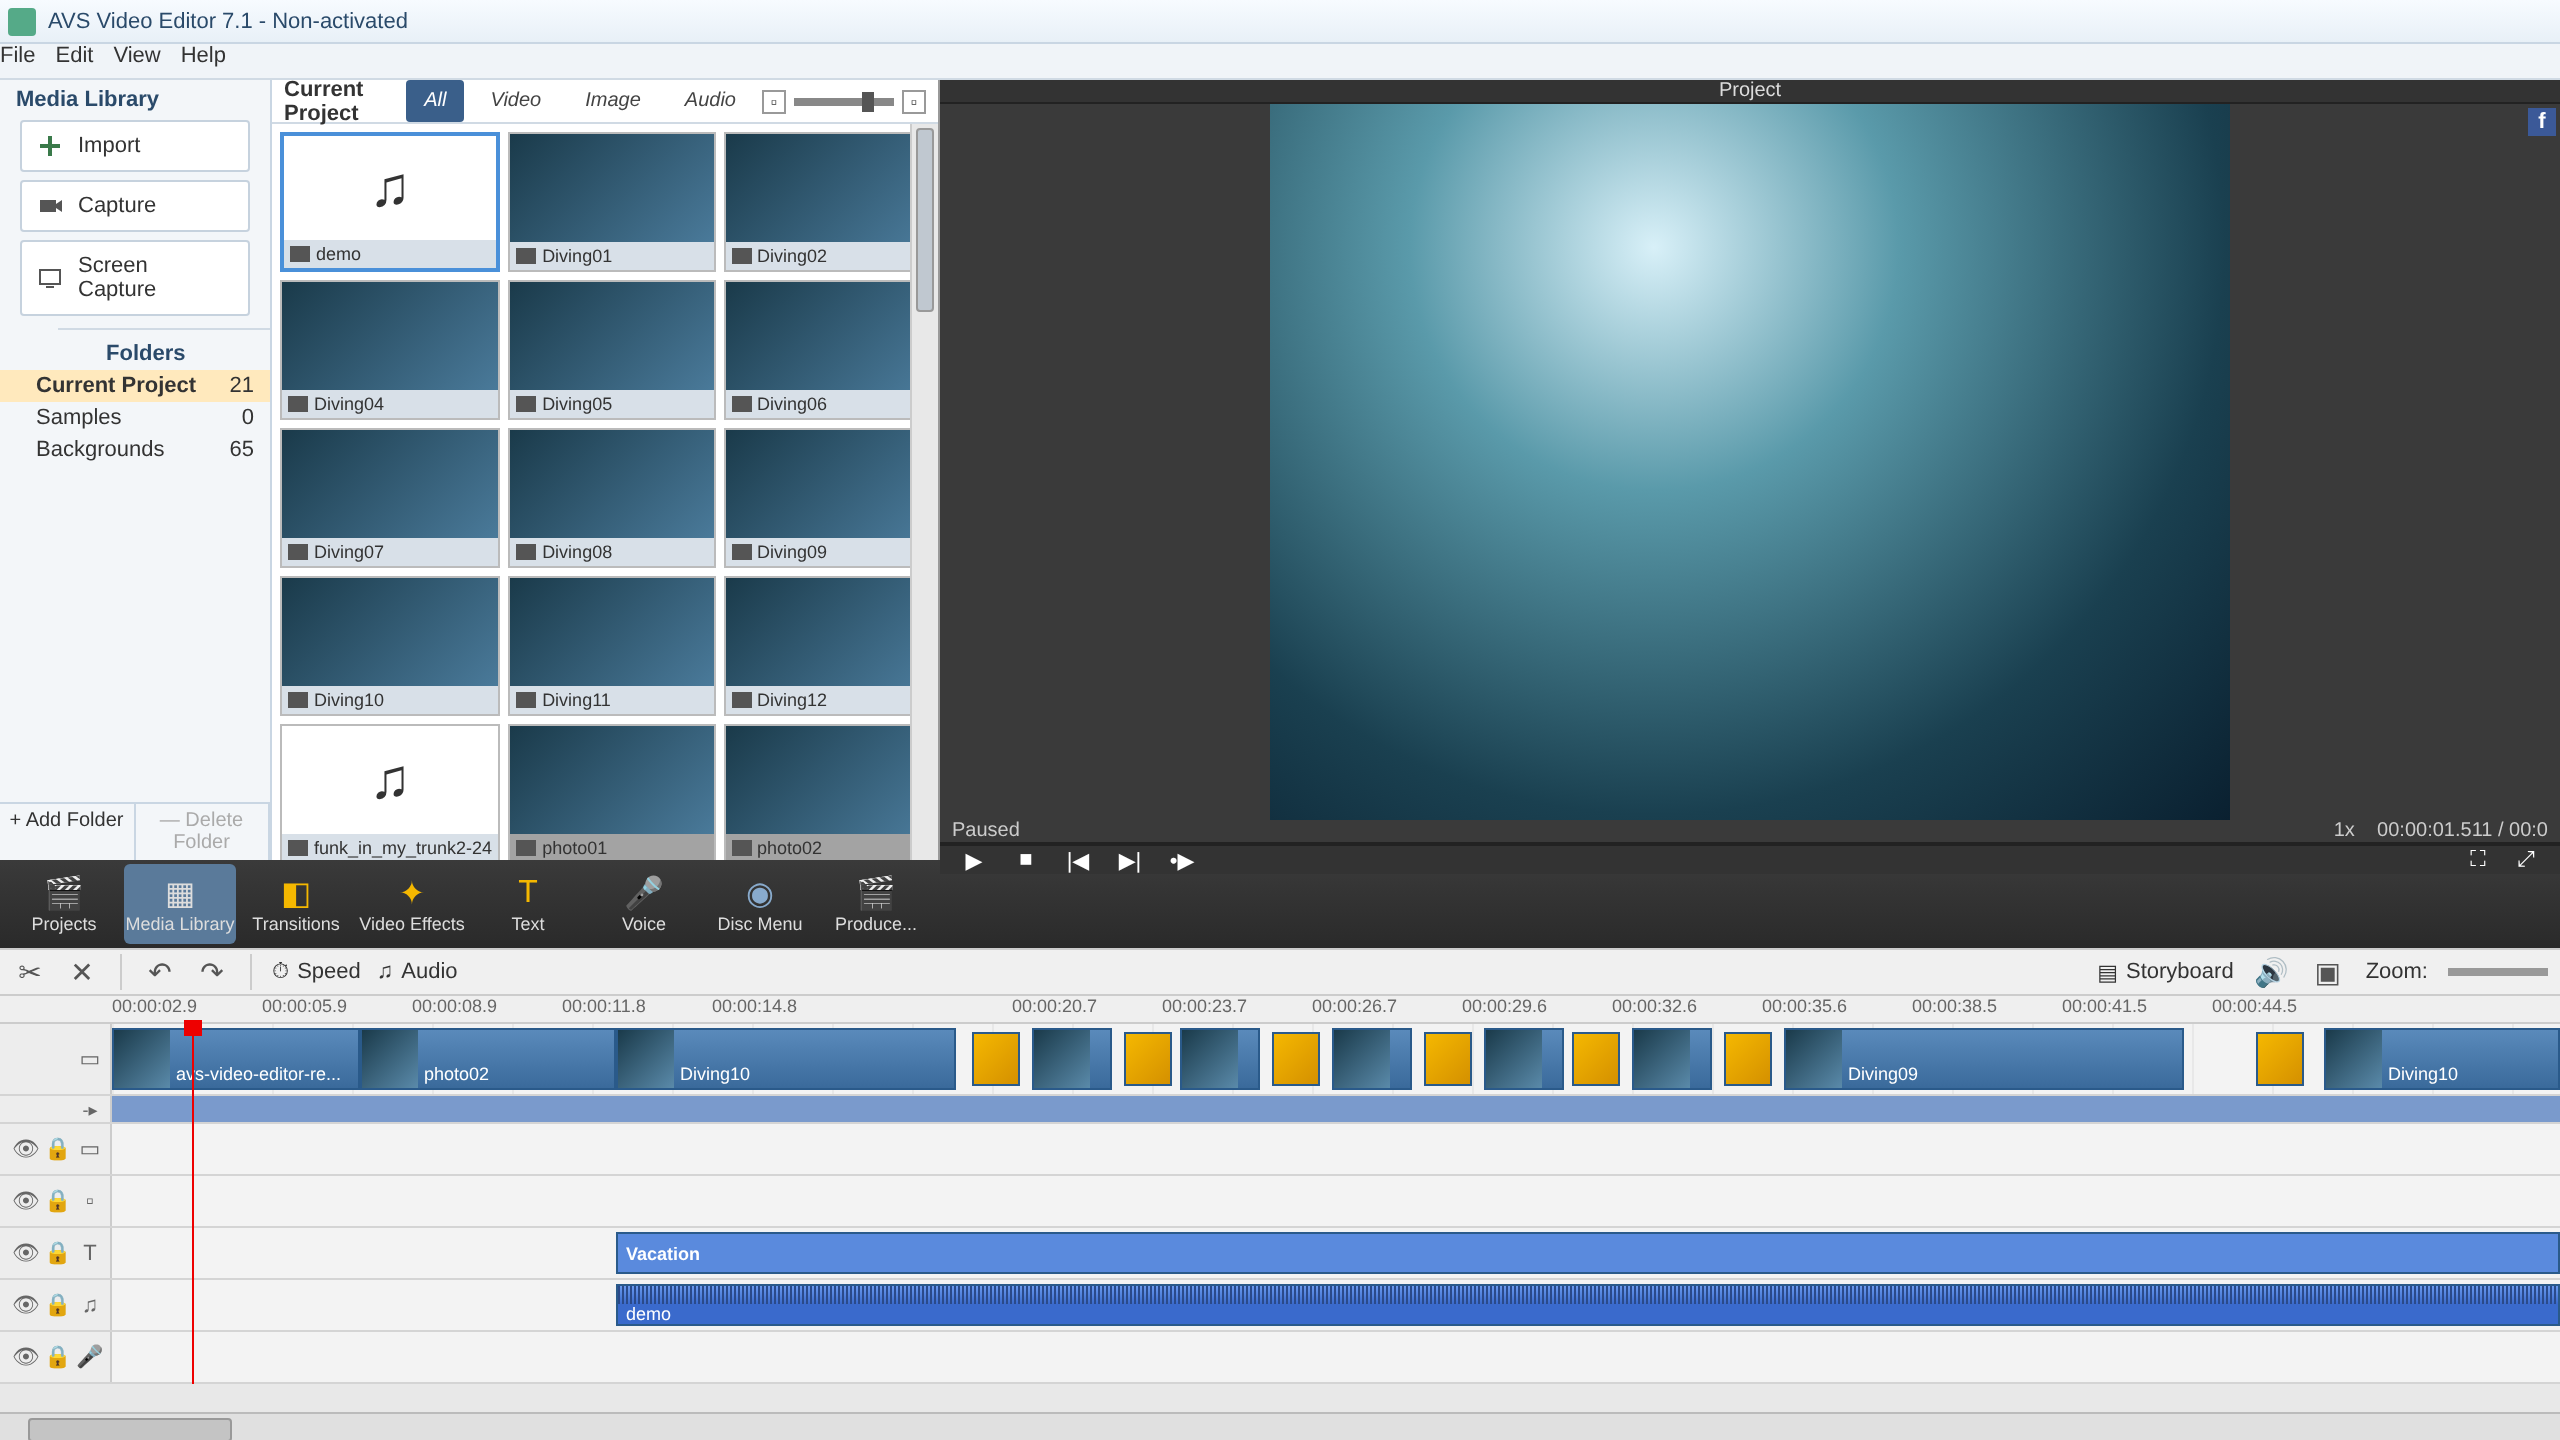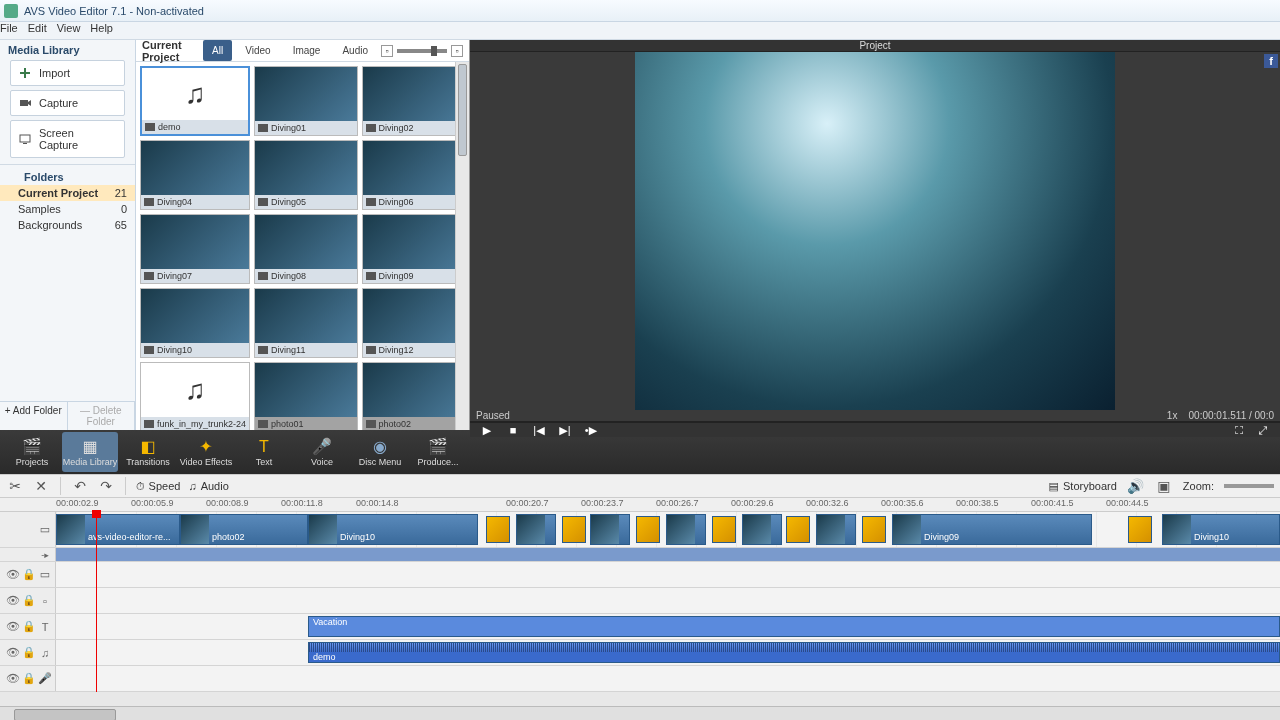--- a/index.html
+++ b/index.html
@@ -15,34 +15,34 @@
 .menubar span { font-size:11px; cursor:default; }
 
 
 .main-area { display:flex; height: 390px; }
 
 
 .sidebar { width: 136px; background:#f3f6f9; border-right:1px solid #c9d6e3; display:flex; flex-direction:column; }
 .sidebar-header { font-size:11px; font-weight:bold; padding:4px 8px 2px; color:#2a4a6a; }
 .side-btn { margin:2px 10px; padding:6px 8px; background:#fff; border:1px solid #c6d2de; border-radius:2px; display:flex; align-items:center; gap:8px; font-size:11px;}
 .side-btn .ic { width:12px; height:12px; display:inline-block; }
-.folders-label { font-size:11px; font-weight:bold; padding:6px 24px 2px; color:#2a4a6a; border-top:1px solid #d0dae4; margin-top:4px;}
+.folders-label { font-size:11px; font-weight:bold; padding:6px 24px 2px; color:#2a4a6a; border-top:1px solid #d0dae4; margin-top:4px;margin-left:29px;}
 .folder-row { display:flex; justify-content:space-between; padding:2px 8px 2px 18px; font-size:11px;}
 .folder-row.sel { background:#ffe9bd; }
 .folder-row.sel .fname{ font-weight:bold;}
 .sidebar-spacer { flex:1; }
 .sidebar-bottom { display:flex; border-top:1px solid #c9d6e3;}
 .sb-btn { flex:1; font-size:10px; padding:3px 4px; text-align:center; border-right:1px solid #c9d6e3; background:#f3f6f9;}
 .sb-btn.disabled{ color:#aaa;}
 
 
 .browser { flex:0 0 334px; background:#fff; border-right:1px solid #999; display:flex; flex-direction:column; position:relative;}
 .browser-head { height:22px; display:flex; align-items:center; padding:0 6px; gap:4px; border-bottom:1px solid #d0dae4;}
 .browser-head .cp-label { font-size:11px; font-weight:bold; margin-right:8px;}
-.tab { font-size:10px; padding:4px 8px; border:1px solid transparent; border-radius:2px;}
+.tab { font-size:10px; padding:4px 8px; border:1px solid transparent; border-radius:2px;font-style:italic;}
 .tab.active { background:#3a5f8a; color:#fff; }
 .tab:not(.active){ color:#444;text-align:right;}
 .zoom-area { margin-left:auto; display:flex; align-items:center; gap:4px;}
 .zoom-btn{ width:12px;height:12px;border:1px solid #999; font-size:9px; display:flex;align-items:center;justify-content:center;}
 .zoom-slider{ width:50px;height:4px;background:#888;position:relative;}
 .zoom-slider::after{content:"";position:absolute;right:10px;top:-3px;width:6px;height:10px;background:#555;}
 
 .thumbs { flex:1; overflow-y:auto; padding:4px; display:grid; grid-template-columns:repeat(3, 1fr); gap:4px; align-content:start;}
 .thumb { position:relative; height:70px; border:1px solid #bbb; background:#2d4a5e; display:flex; flex-direction:column;}
 .thumb.sel{ border:2px solid #4a90d9; }
@@ -97,21 +97,21 @@
 .tl-track.video{ height:36px;}
 .tl-head{ width:56px; background:#ededed; border-right:1px solid #ccc; display:flex; align-items:center; justify-content:flex-end; gap:4px; padding-right:4px;}
 .tl-head .th-i{ width:12px; height:12px; color:#666; font-size:11px; display:flex;align-items:center;justify-content:center;}
 .tl-content{ flex:1; position:relative; background:#f3f3f3;}
 .tl-track.video .tl-content{ background:repeating-linear-gradient(90deg,#e8e8e8 0,#e8e8e8 1px,#f3f3f3 1px,#f3f3f3 40px);}
 .clip{ position:absolute; top:2px; bottom:2px; background:#4a7aaa; border:1px solid #2a5a8a; overflow:hidden;}
 .clip.vid{ background:linear-gradient(#5a8abb,#3a6a9b); display:flex; align-items:flex-end;}
 .clip.vid .cthumb{ width:28px; height:100%; background:linear-gradient(135deg,#1a3a4a,#5a8aaa); flex-shrink:0;}
 .clip.vid .clabel{ font-size:9px; color:#fff; padding:0 3px; white-space:nowrap; align-self:flex-end; margin-bottom:2px;}
 .clip.trans{ width:24px; background:linear-gradient(135deg,#f5b800,#d49000); top:4px; bottom:4px;}
-.clip.text{ background:#5a8add; color:#fff; font-size:9px; padding:0 4px; display:flex; }
+.clip.text{ background:#5a8add; color:#fff; font-size:9px; padding:0 4px; display:flex; align-items:center;font-weight:bold;}
 .clip.audio{ background:#4a7add; display:flex; flex-direction:column;}
 .clip.audio .wave{ flex:1; background:repeating-linear-gradient(90deg,#2a4a8a 0,#2a4a8a 1px,transparent 1px,transparent 2px), linear-gradient(#6a9aee,#3a6acc);}
 .clip.audio .albl{ font-size:9px; color:#fff; padding:0 4px; background:#3a6acc;}
 .playhead{ position:absolute; top:0; bottom:0; width:1px; background:#e00; z-index:5;}
 .playhead::before{ content:""; position:absolute; top:-2px; left:-4px; width:9px; height:8px; background:#e00;}
 .hscroll{ position:absolute; bottom:0; left:0; right:0; height:14px; background:#e0e0e0; border-top:1px solid #bbb;}
 .hscroll::after{content:"";position:absolute;left:14px;top:2px;width:100px;height:10px;background:#c4c4c4;border:1px solid #999;border-radius:2px;}
 
 svg{display:block;}
 </style>

